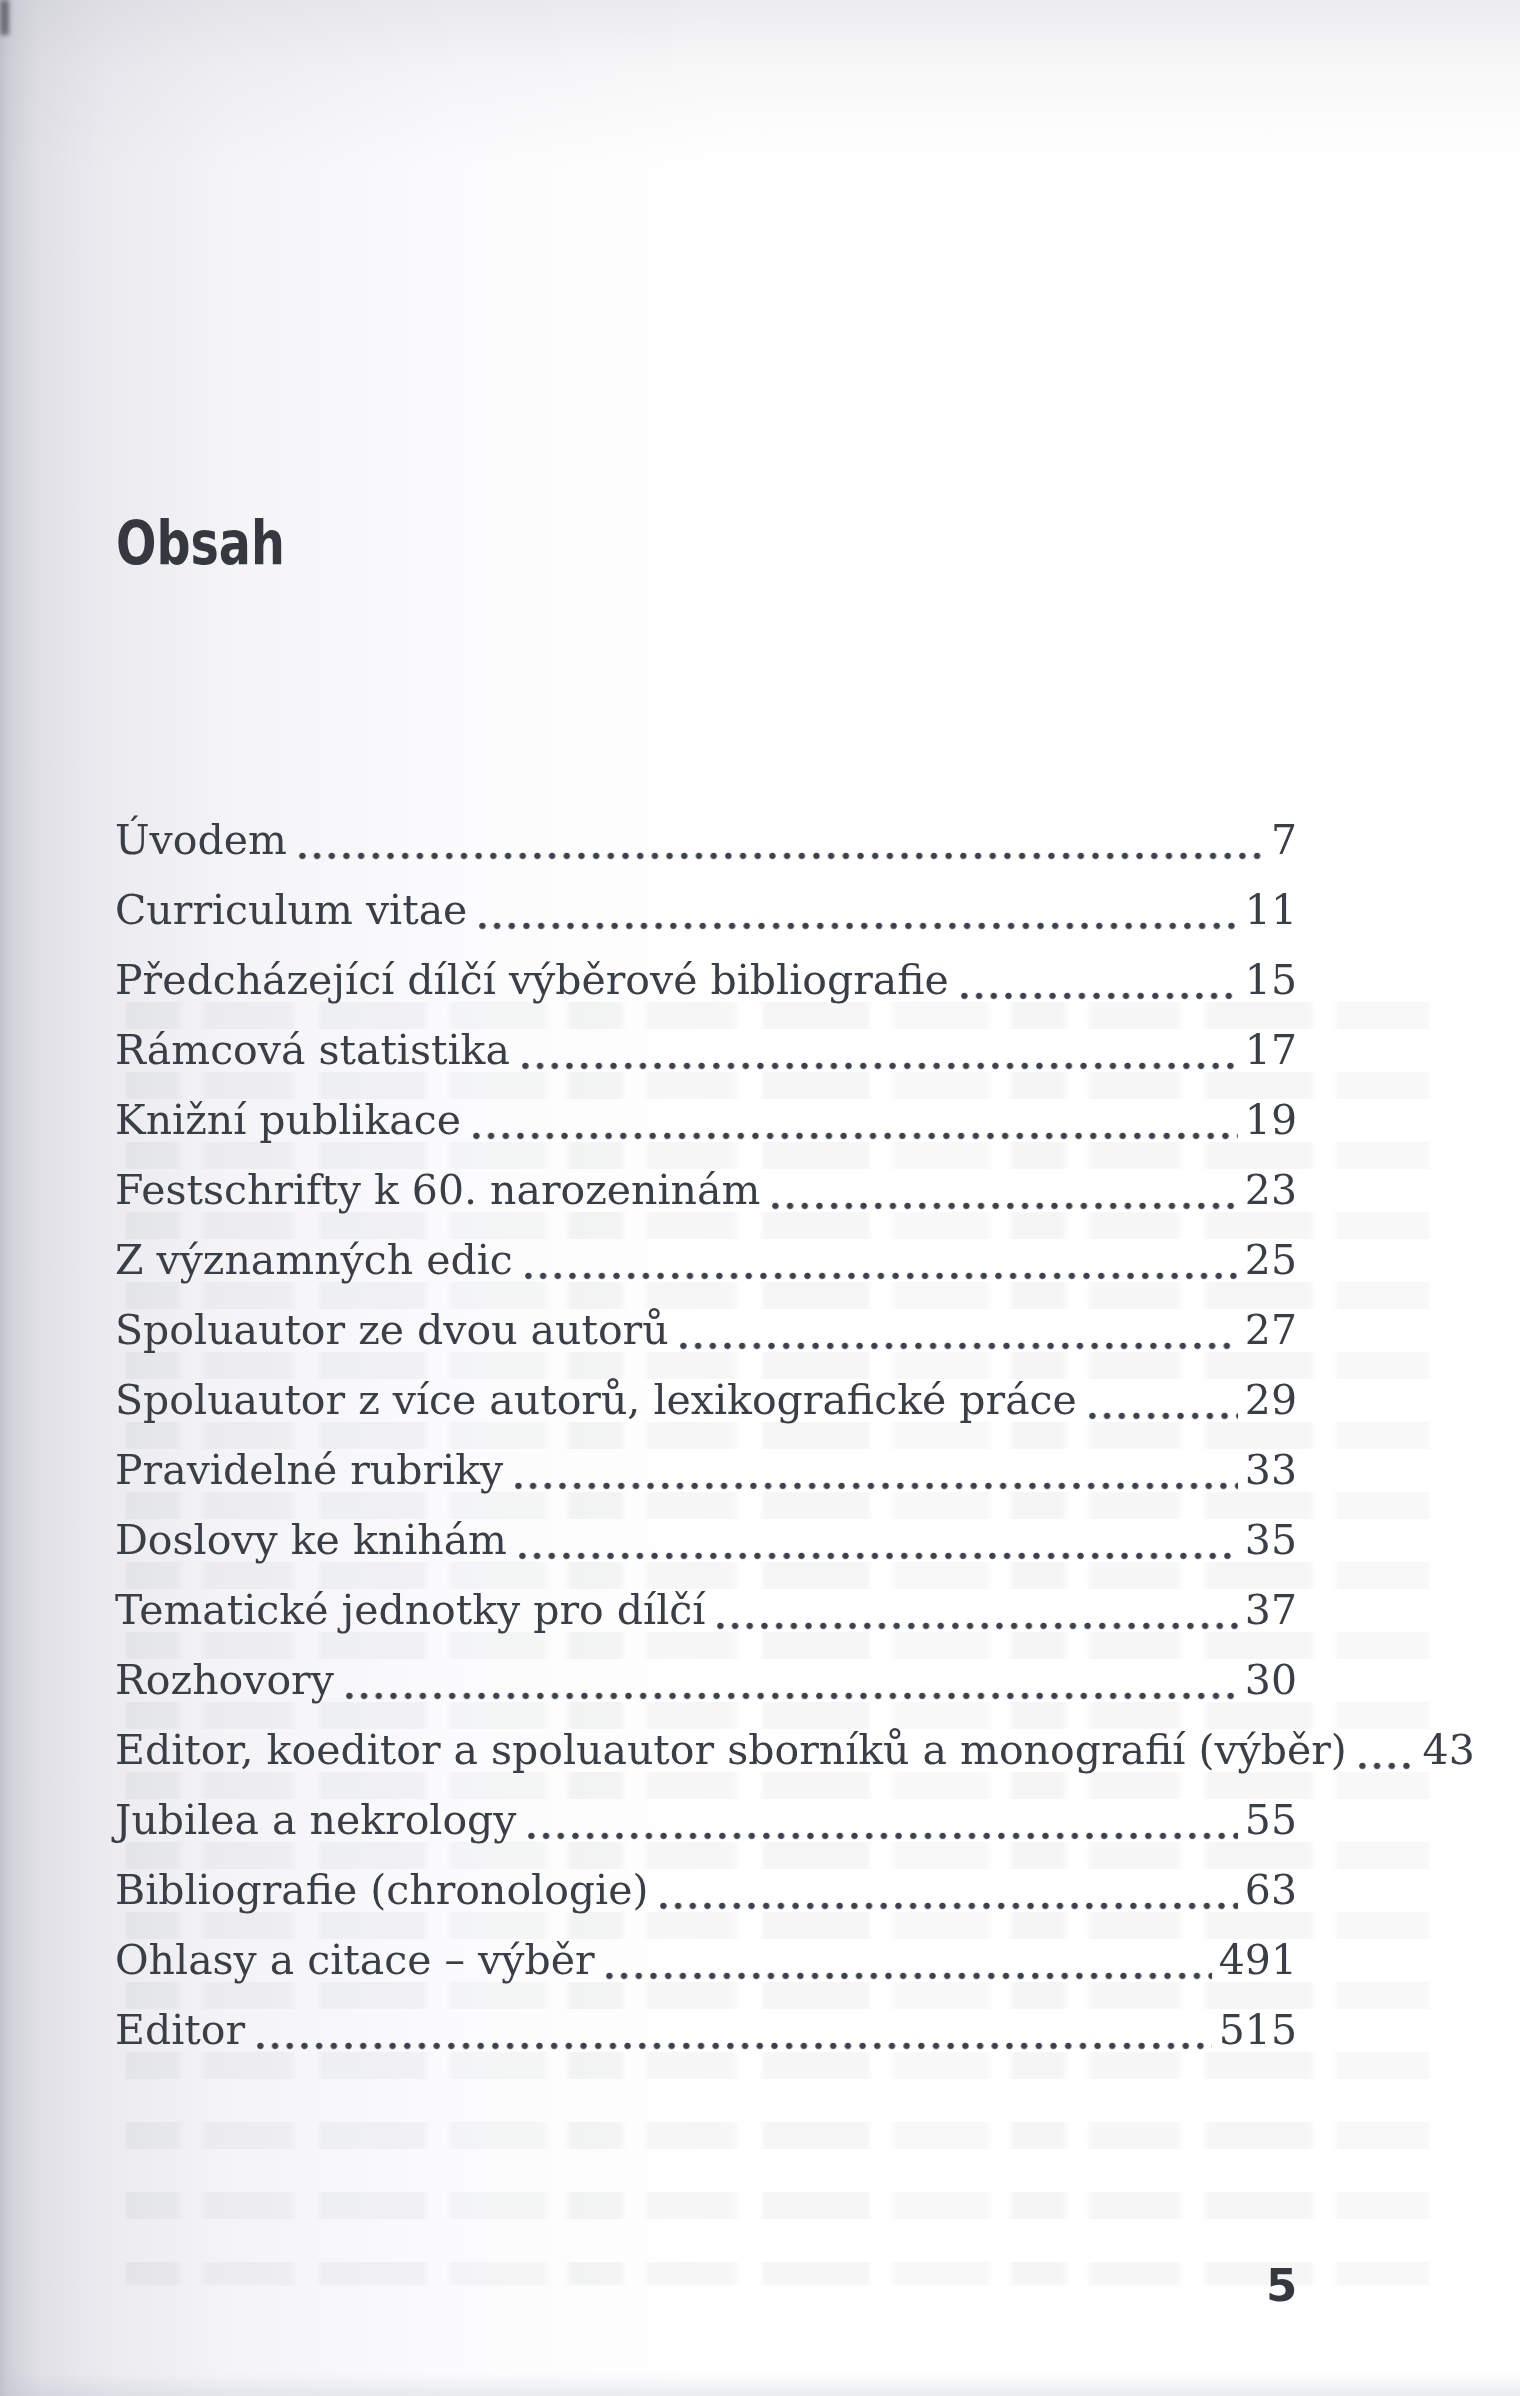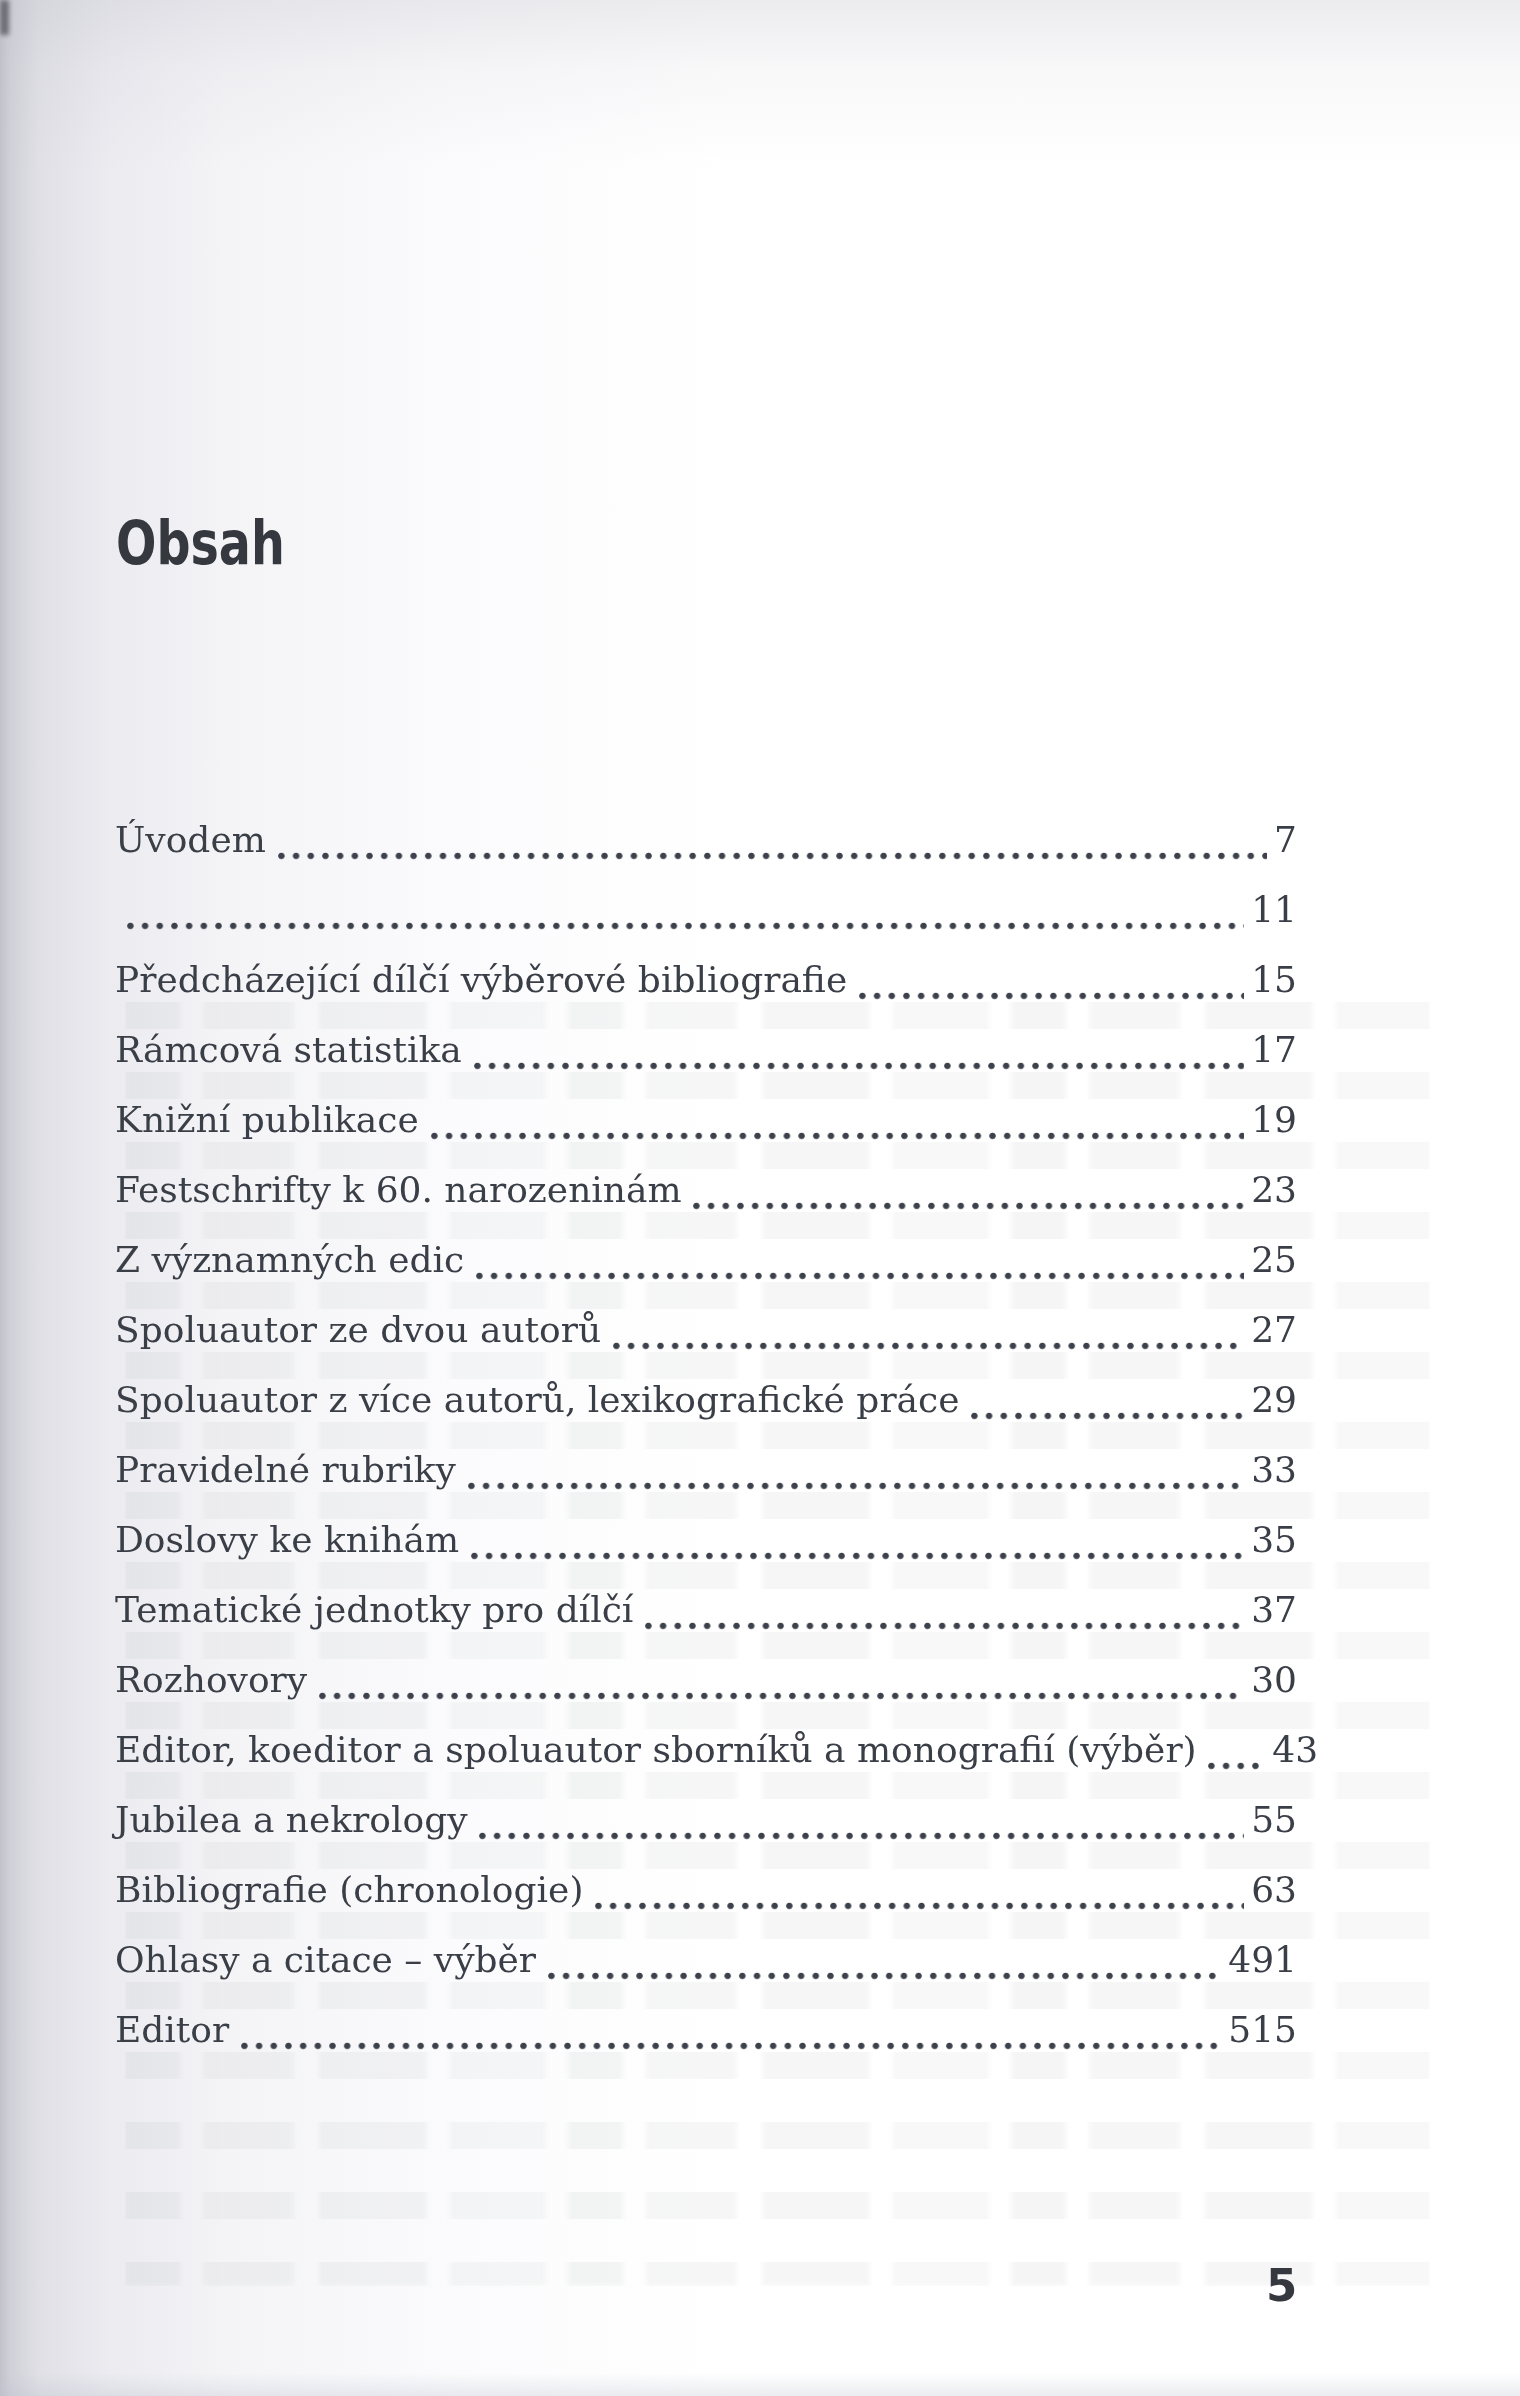--- a/index.html
+++ b/index.html
@@ -42,21 +42,21 @@
     position:absolute;left:116px;top:512px;margin:0;
     font-family:"DejaVu Sans", sans-serif;font-weight:bold;
     font-size:61px;line-height:1;color:var(--title-ink,#35383f);
     transform:scaleX(.78);transform-origin:left top;
   }
 
   .toc{position:absolute;left:115px;top:805px;width:1182px;}
   .row{
     display:flex;align-items:baseline;
     height:70px;line-height:70px;
-    font-size:36px;white-space:nowrap;
+    font-size:41px;white-space:nowrap;
   }
   .row .label{flex:0 0 auto;}
   .row .leader{
     flex:1 1 auto;min-width:57px;
     align-self:flex-end;height:13.7px;
     margin:0 2px 12.7px 11.8px;
     background-image:radial-gradient(circle at 3.4px 6.9px, var(--dot,#3d414b) 2.8px, rgba(0,0,0,0) 3.6px);
     background-size:14.7px 13.7px;background-repeat:repeat-x;
   }
   .row .num{flex:0 0 auto;margin-left:4.9px;text-align:right;}
@@ -74,20 +74,21 @@
   <div class="bleed"></div>
   <h1 class="title">Obsah</h1>
   <div class="toc">
   <div class="row">
     <span class="label">Úvodem</span>
     <span class="leader"></span>
     <span class="num">7</span>
   </div>
 
   <div class="row">
+    <span class="label">Curriculum vitae</span>
     <span class="leader"></span>
     <span class="num">11</span>
   </div>
 
   <div class="row">
     <span class="label">Předcházející dílčí výběrové bibliografie</span>
     <span class="leader"></span>
     <span class="num">15</span>
   </div>
 

